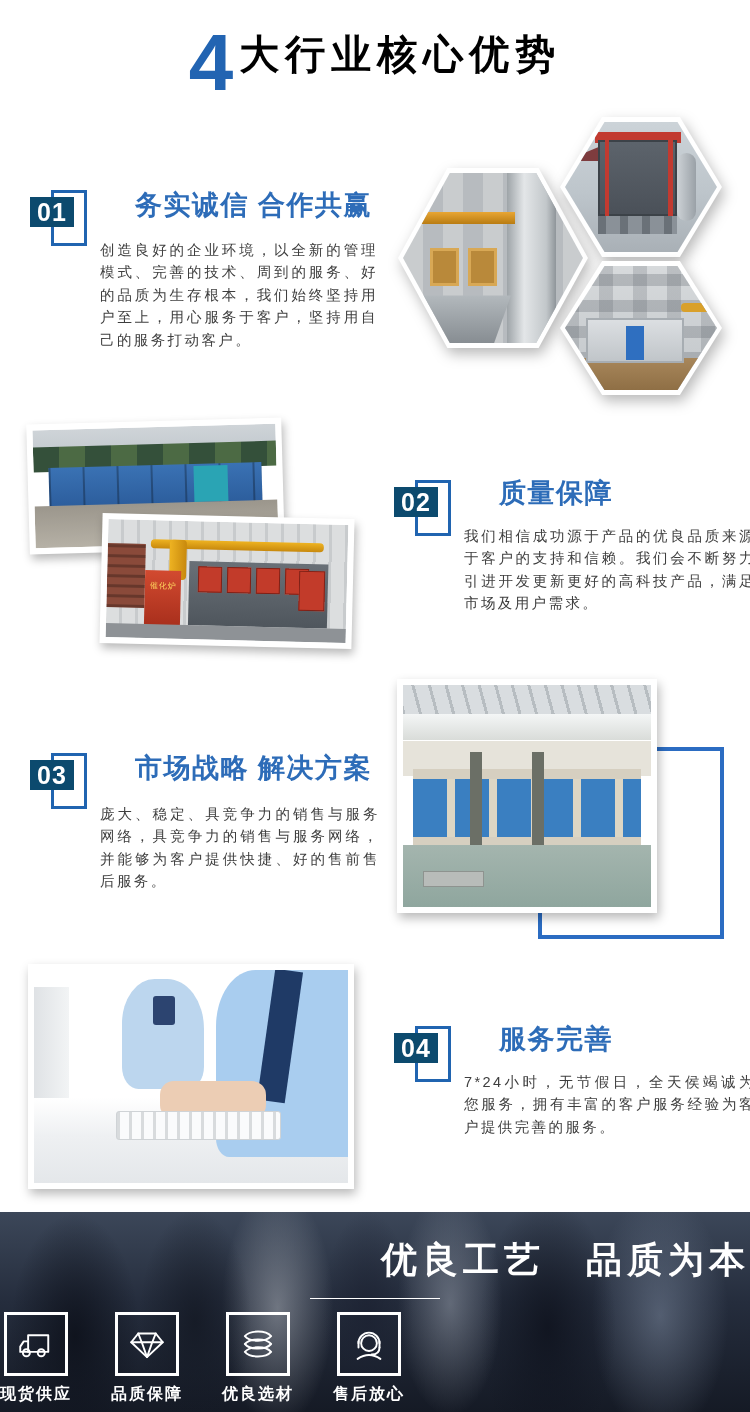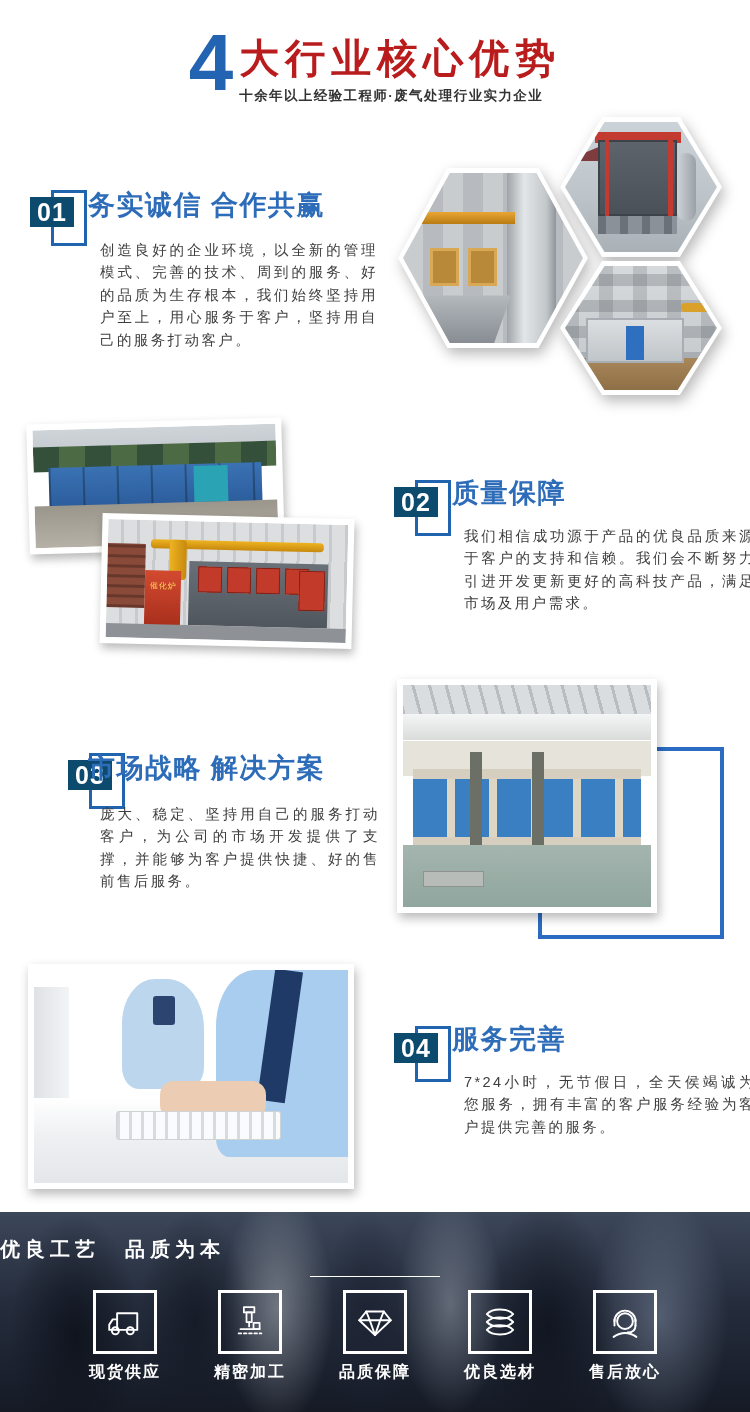--- a/index.html
+++ b/index.html
@@ -6,29 +6,29 @@
   body{
     width:750px;height:1412px;position:relative;background:#ffffff;
     font-family:"Liberation Sans","DejaVu Sans",sans-serif;
     overflow:hidden;
   }
   
   .header{position:absolute;top:26px;left:0;right:0;display:flex;justify-content:center;}
   .header-inner{display:flex;align-items:flex-start;}
   .big-num{font-size:80px;font-weight:bold;color:#2264b2;line-height:.92;letter-spacing:0;}
   .header-text{margin-left:6px;}
-  .header-title{font-size:40px;font-weight:bold;color:#b91c1c;letter-spacing:6px;line-height:1;margin-top:12px;white-space:nowrap;}
+  .header-title{font-size:40px;font-weight:bold;color:#000000;letter-spacing:6px;line-height:1;margin-top:12px;white-space:nowrap;font-family:Liberation Mono, monospace;}
   .header-sub{font-size:13.5px;font-weight:bold;color:#333;letter-spacing:1.4px;margin-top:9px;white-space:nowrap;}
   
   .badge{position:absolute;width:56px;height:56px;}
   .badge-outline{position:absolute;left:21px;top:0;width:30px;height:50px;border:3px solid #2064b0;}
   .badge-num{position:absolute;left:0;top:7px;width:44px;height:30px;background:#0c4a6e;color:#fff;
     font-size:25px;font-weight:bold;display:flex;align-items:center;justify-content:center;letter-spacing:1px;}
   
-  .sec-title{position:absolute;margin:0;color:#2d6cb8;font-weight:bold;font-size:27px;letter-spacing:1.5px;white-space:nowrap;line-height:1;}
+  .sec-title{position:absolute;margin:0;color:#2d6cb8;font-weight:bold;font-size:27px;letter-spacing:1.5px;white-space:nowrap;line-height:1;padding-left:47px;}
   .sec-body{position:absolute;margin:12px;font-size:14.5px;line-height:22.4px;color:#3e3e3e;
     text-align:justify;letter-spacing:2.4px;}
   
   .hex{position:absolute;filter:drop-shadow(3px 6px 7px rgba(0,0,0,.28));}
   .hex-white{position:absolute;inset:0;background:#fff;clip-path:polygon(26% 0,74% 0,100% 50%,74% 100%,26% 100%,0 50%);}
   .hex-img{position:absolute;inset:5px;clip-path:polygon(26% 0,74% 0,100% 50%,74% 100%,26% 100%,0 50%);overflow:hidden;}
   .abs{position:absolute;}
   
   .hexA-bg{inset:0;background:repeating-linear-gradient(90deg,#c9ccce 0 20px,#b7bbbf 20px 40px);}
   .hexA-duct{left:58%;top:0;width:27%;height:100%;background:linear-gradient(90deg,#9ea4a8,#e3e6e8 35%,#c2c7ca 80%,#8f959a);}
@@ -108,37 +108,36 @@
   .banner{position:absolute;left:0;top:1212px;width:750px;height:200px;overflow:hidden;color:#fff;
     background:
       radial-gradient(90px 170px at 10% 62%,rgba(14,18,28,.92),transparent 72%),
       radial-gradient(80px 160px at 26% 55%,rgba(20,25,36,.85),transparent 70%),
       radial-gradient(80px 170px at 37% 48%,rgba(224,228,233,.40),transparent 70%),
       radial-gradient(65px 150px at 49% 52%,rgba(28,34,50,.82),transparent 70%),
       radial-gradient(75px 160px at 60% 46%,rgba(206,213,224,.36),transparent 70%),
       radial-gradient(95px 180px at 73% 58%,rgba(15,19,30,.88),transparent 72%),
       radial-gradient(95px 170px at 88% 52%,rgba(150,165,188,.42),transparent 72%),
       linear-gradient(180deg,#3c4759 0%,#252d3d 45%,#151a25 100%);}
-  .banner-title{text-align:left;margin-top:24px;font-size:20px;font-weight:bold;letter-spacing:5px;white-space:pre;}
+  .banner-title{text-align:right;margin-top:24px;font-size:36px;font-weight:bold;letter-spacing:5px;white-space:pre;}
   .banner-line{width:130px;height:1px;background:#fff;margin:13px auto 0;}
-  .features{display:flex;justify-content:center;gap:53px;margin-top:13px;}
+  .features{display:flex;gap:39px;margin-top:13px;}
   .feature{display:flex;flex-direction:column;align-items:center;}
   .feature-box{width:58px;height:58px;border:3px solid #fff;display:flex;align-items:center;justify-content:center;}
   .feature-label{margin-top:8px;font-size:16px;font-weight:bold;letter-spacing:2px;white-space:nowrap;}
   .feature svg{display:block;}
 </style>
 </head>
 <body>
 
 <div class="header">
   <div class="header-inner">
     <div class="big-num">4</div>
     <div class="header-text">
       <div class="header-title">大行业核心优势</div>
-      <div class="header-sub">十余年以上经验工程师·废气处理行业实力企业</div>
     </div>
   </div>
 </div>
 
 <div class="badge" style="left:30px;top:190px;">
   <div class="badge-outline"></div>
   <div class="badge-num">01</div>
 </div>
 <h2 class="sec-title" style="left:88px;top:192px;">务实诚信 合作共赢</h2>
 <p class="sec-body" style="left:88px;top:227px;width:278px;">创造良好的企业环境，以全新的管理模式、完善的技术、周到的服务、好的品质为生存根本，我们始终坚持用户至上，用心服务于客户，坚持用自己的服务打动客户。</p>
@@ -205,26 +204,26 @@
     <div class="abs phB-floor"></div>
   </div>
 </div>
 <div class="badge" style="left:394px;top:480px;padding-left:40px;">
   <div class="badge-outline"></div>
   <div class="badge-num">02</div>
 </div>
 <h2 class="sec-title" style="left:452px;top:480px;">质量保障</h2>
 <p class="sec-body" style="left:452px;top:513px;width:292px;">我们相信成功源于产品的优良品质来源于客户的支持和信赖。我们会不断努力引进开发更新更好的高科技产品，满足市场及用户需求。</p>
 
-<div class="badge" style="left:30px;top:753px;margin-left:38px;">
+<div class="badge" style="left:30px;top:753px;">
   <div class="badge-outline"></div>
   <div class="badge-num">03</div>
 </div>
 <h2 class="sec-title" style="left:88px;top:755px;">市场战略 解决方案</h2>
-<p class="sec-body" style="left:88px;top:791px;width:280px;">庞大、稳定、坚持用自己的服务打动客户，为公司的市场开发提供了支撑，并能够为客户提供快捷、好的售前售后服务。</p>
+<p class="sec-body" style="left:88px;top:791px;width:280px;">庞大、稳定、具竞争力的销售与服务网络，具竞争力的销售与服务网络，并能够为客户提供快捷、好的售前售后服务。</p>
 
 <div class="frame-rect" style="left:538px;top:747px;width:178px;height:184px;z-index:1;"></div>
 <div class="photo" style="left:397px;top:679px;width:248px;height:222px;z-index:2;">
   <div class="photo-inner">
     <div class="abs phC-roof"></div>
     <div class="abs phC-beam"></div>
     <div class="abs phC-wall"></div>
     <div class="abs phC-booths"></div>
     <div class="abs phC-col1"></div>
     <div class="abs phC-col2"></div>
@@ -262,33 +261,20 @@
         <svg width="42" height="42" viewBox="0 0 48 48" fill="none" stroke="#fff" stroke-width="2.2" stroke-linejoin="round" stroke-linecap="round">
           <path d="M15 14h23v19H15z"></path>
           <path d="M15 21h-5l-4 6v6h9"></path>
           <circle cx="13" cy="34" r="4"></circle>
           <circle cx="30" cy="34" r="4"></circle>
         </svg>
       </div>
       <div class="feature-label">现货供应</div>
     </div>
 
-    <div class="feature">
-      <div class="feature-box">
-        <svg width="42" height="42" viewBox="0 0 48 48" fill="none" stroke="#fff" stroke-width="2" stroke-linejoin="round" stroke-linecap="round">
-          <path d="M17 7h12v6H17z"></path>
-          <path d="M20 13h6v11h-6z"></path>
-          <path d="M23 24v5"></path>
-          <path d="M28 25h7v7h-7z"></path>
-          <path d="M13 32h22"></path>
-          <path d="M11 37h26" stroke-dasharray="3 3"></path>
-        </svg>
-      </div>
-      <div class="feature-label">精密加工</div>
-    </div>
 
     <div class="feature">
       <div class="feature-box">
         <svg width="42" height="42" viewBox="0 0 48 48" fill="none" stroke="#fff" stroke-width="2.2" stroke-linejoin="round" stroke-linecap="round">
           <path d="M14 12h20l8 10-18 17L6 22z"></path>
           <path d="M14 12l4 10 6 17M34 12l-4 10-6 17M6 22h36"></path>
         </svg>
       </div>
       <div class="feature-label">品质保障</div>
     </div>

